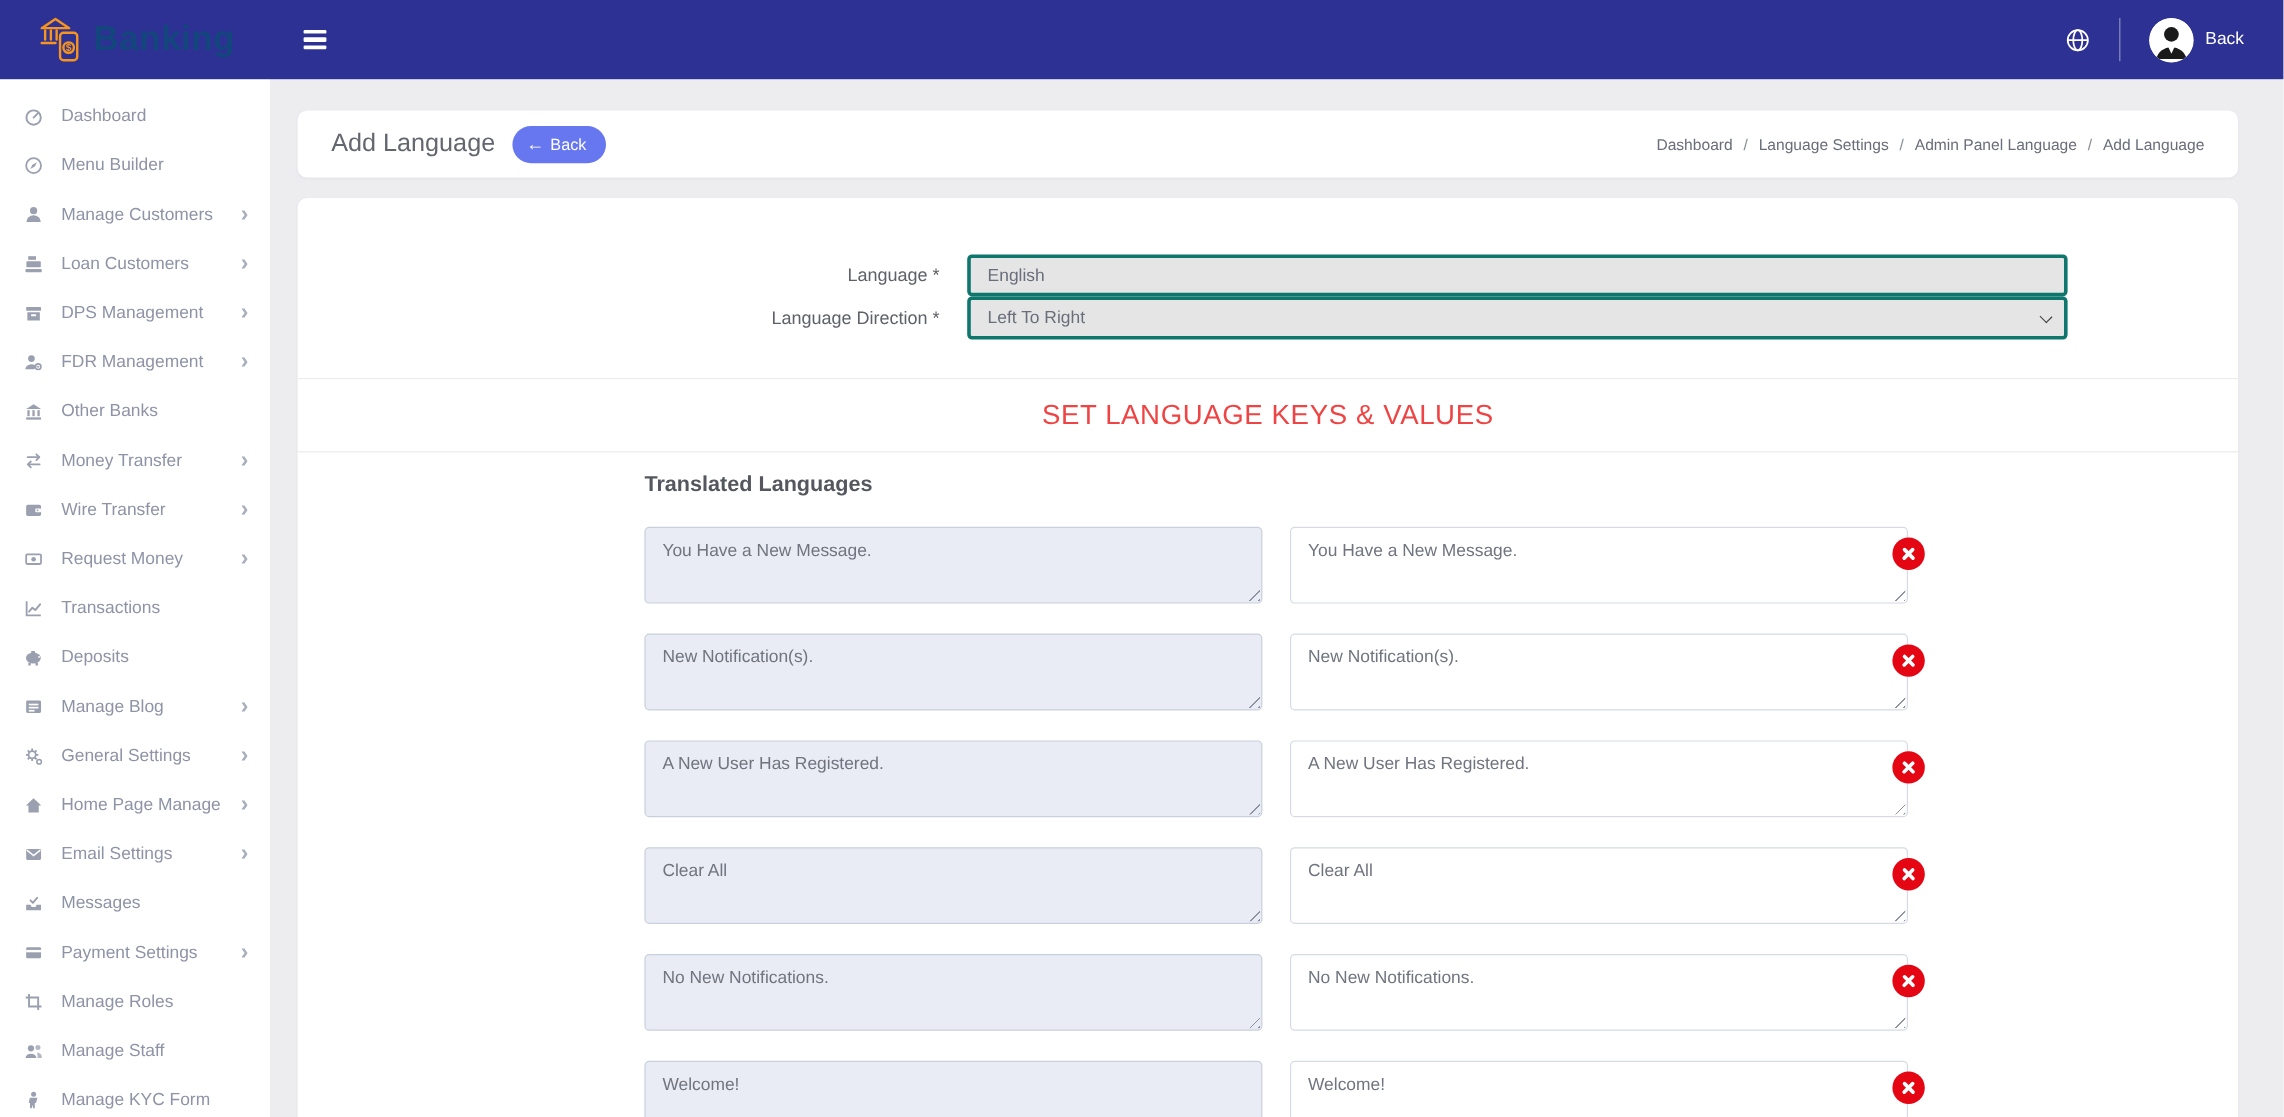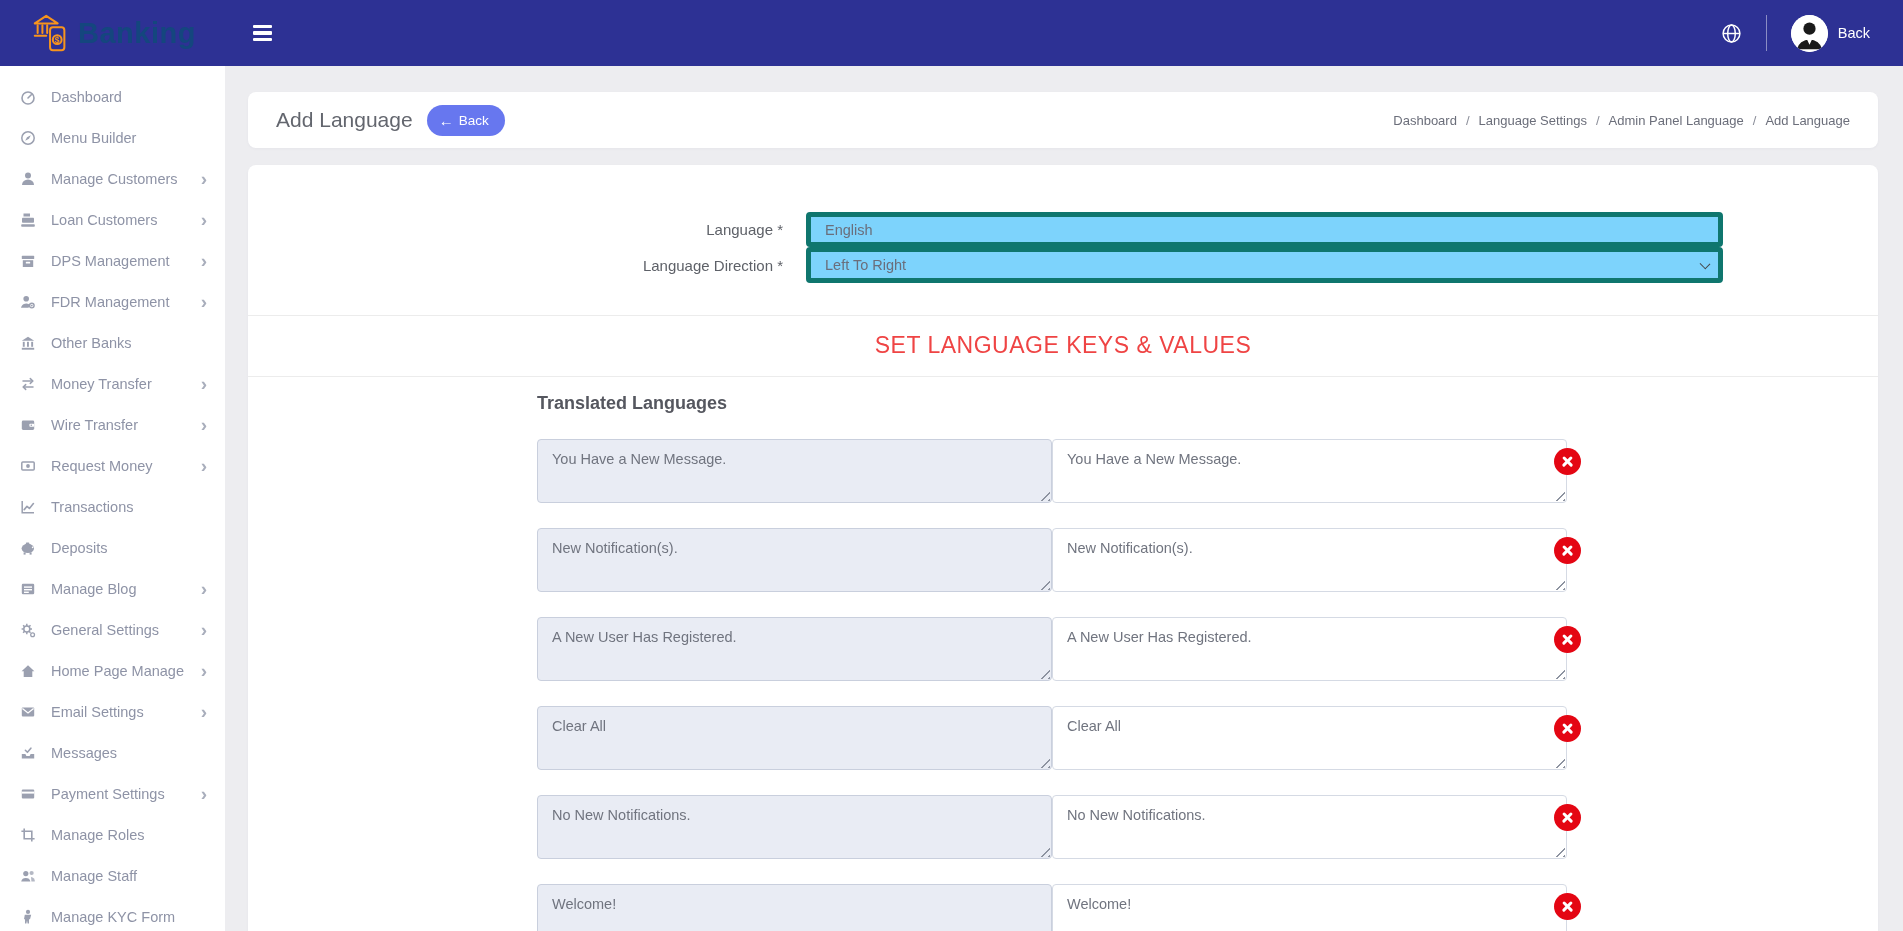--- a/index.html
+++ b/index.html
@@ -24,58 +24,58 @@
   
   .sidebar { position:absolute; top:66px; left:0; width:225px; height:865px; background:#fff;
              padding-top:10px; z-index:10; }
   .sidebar-item { height:41px; display:flex; align-items:center; padding:0 18px 0 20px;
                   color:#8e93a6; font-size:14.5px; cursor:pointer; }
   .sidebar-item .icon { width:18px; margin-right:13px; display:flex; color:#9ba0b0; flex:none; }
   .sb-label { white-space:nowrap; }
   .sb-chevron { margin-left:auto; font-size:19px; line-height:1; color:#a9aebc; font-weight:bold; }
 
   
-  .content { position:absolute; left:225px; top:66px; width:1678px; height:865px; padding:26px 25px 0 23px; }
+  .content { position:absolute; left:225px; top:66px; width:1678px; height:865px; padding:26px 38px 0 23px; }
   .card { background:#fff; border-radius:8px; box-shadow:0 1px 3px rgba(40,40,90,.04); }
   .header-card { height:56px; display:flex; align-items:center; padding:0 28px; }
   .page-title { font-size:21px; color:#63666e; margin-right:14px; font-weight:400; }
   .back-btn { background:#6777ef; color:#fff; border:none; border-radius:17px; height:31px;
               padding:0 16px 0 12px; font-size:13.5px; font-family:inherit; display:flex;
               align-items:center; gap:5px; cursor:pointer; }
   .back-arrow { font-size:15px; line-height:1; }
   .breadcrumb { margin-left:auto; font-size:13px; color:#6b6e7a; display:flex; align-items:center; }
   .bc-sep { margin:0 9px; color:#8a8d98; }
   .bc-item { cursor:default; }
   .bc-item[data-interactable="true"] { cursor:pointer; }
 
   .main-card { margin-top:17px; height:900px; padding-top:47px; overflow:hidden; }
 
   
   .form-row { display:flex; align-items:center; }
   .form-label { width:535px; text-align:right; color:#5e6168; font-size:15px; flex:none; }
-  .ctl { margin-left:23px; width:917px; border:5px solid #0f766e; border-radius:4px;
-         font-family:inherit; font-size:14.5px; color:#6a6e7b; padding:0 14px; background:#7dd3fc; }
+  .ctl { margin-left:23px; width:917px; border:3px solid #0f766e; border-radius:4px;
+         font-family:inherit; font-size:14.5px; color:#6a6e7b; padding:0 14px; background:#e5e5e5; }
   input.ctl { height:35px; }
   .select-wrap { position:relative; margin-left:23px; width:917px; }
   select.ctl { margin-left:0; width:100%; height:36px; appearance:none; -webkit-appearance:none; }
   .select-chevron { position:absolute; right:14px; top:13px; width:8px; height:8px; pointer-events:none;
                     border-right:1.8px solid #444; border-bottom:1.8px solid #444; transform:rotate(45deg) scaleY(.9); }
 
   .divider { border:none; border-top:1px solid #ececec; margin:0; }
   .hr1 { margin-top:32px; }
   .section-title { text-align:center; font-size:23px; font-weight:400; color:#ef4444;
                    letter-spacing:.5px; padding:16px 0 17px; }
 
   
   .kv-wrap { margin-left:289px; width:1090px; padding-top:16px; }
   .kv-headers { display:flex; margin-bottom:25px; }
   .kv-headers .col-h { font-size:18px; font-weight:700; color:#55575f; }
   .kv-headers .col-h:first-child { width:538px; flex:none; }
 
-  .lang-row { display:flex; margin-bottom:25px; }
+  .lang-row { display:flex; gap:23px; margin-bottom:25px; }
   .ta-wrap { position:relative; width:515px; flex:none; }
   textarea.ta { width:515px; height:64px; resize:none; border-radius:4px; padding:9px 14px;
                 font-family:inherit; font-size:14.5px; color:#70747f; line-height:1.4; display:block; }
   textarea.ta.main { background:#e9ecf4; border:1px solid #c9cfdd; }
   textarea.ta.translated { background:#fff; border:1px solid #d5dae4; }
   .resize-corner { position:absolute; right:2px; bottom:2px; width:10px; height:10px; cursor:nwse-resize;
                    background:repeating-linear-gradient(135deg, transparent 0 2.5px, #8d93a0 2.5px 3.6px, transparent 3.6px 5px);
                    clip-path:polygon(100% 0, 100% 100%, 0 100%); }
   .delete-btn { position:absolute; right:-14px; top:9px; width:27px; height:27px; border-radius:50%;
                 background:#e40613; border:none; cursor:pointer; }

